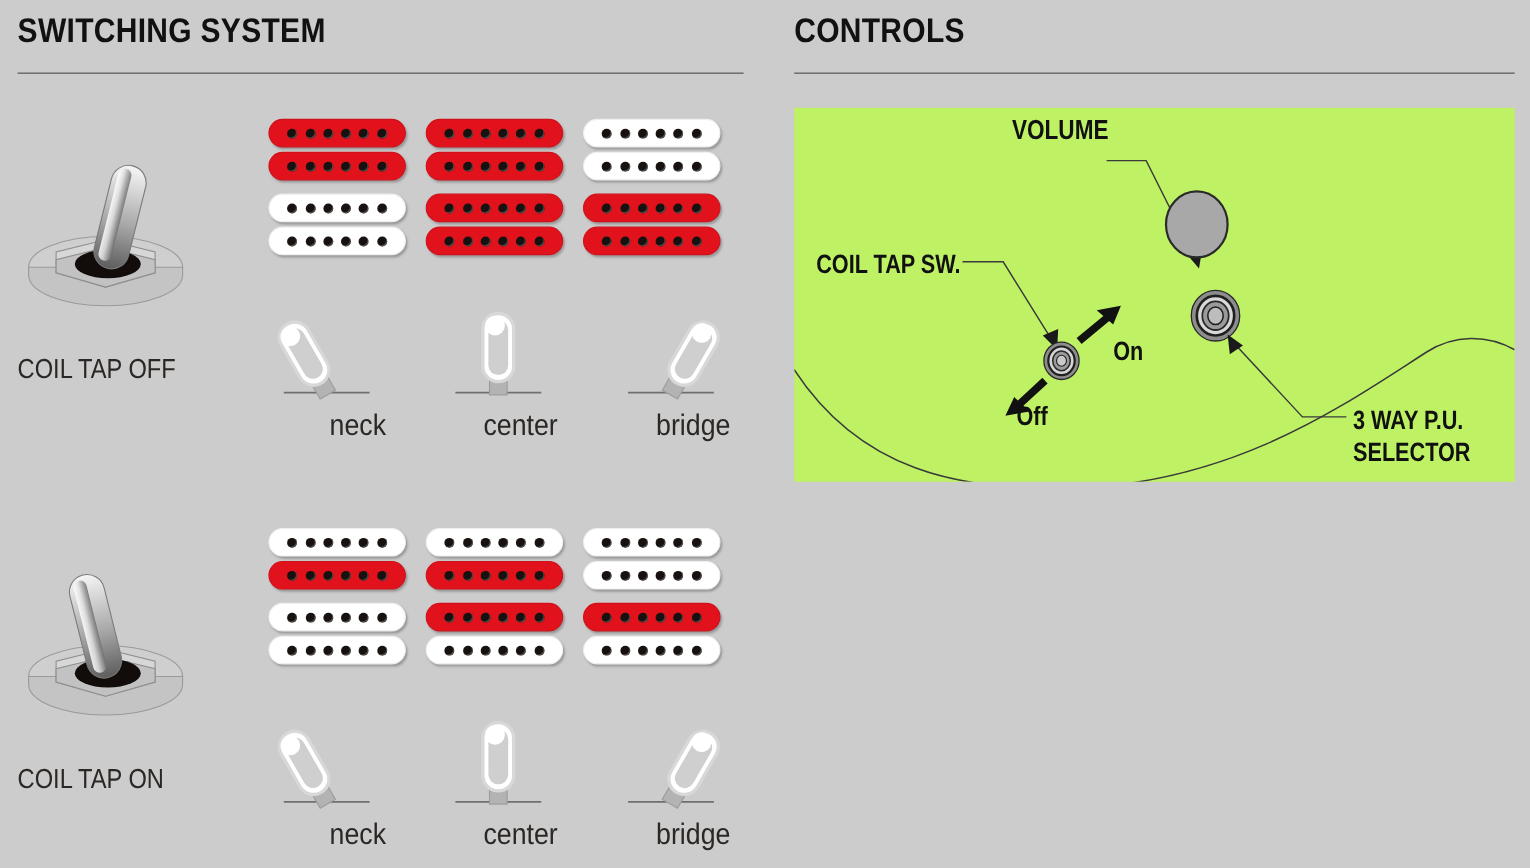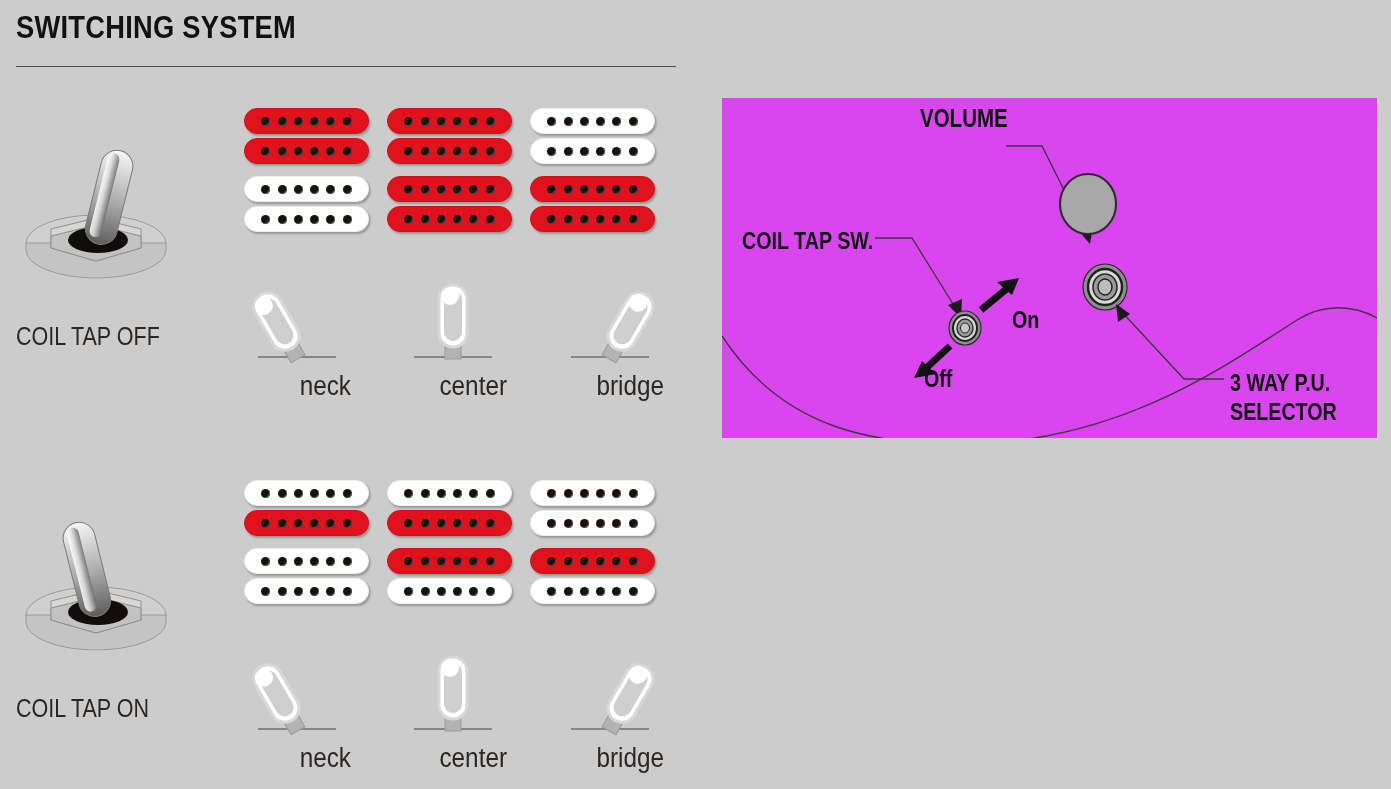--- a/index.html
+++ b/index.html
@@ -61,21 +61,21 @@
   .sel-svg{ display:block; margin:0 auto; }
   .sel-label{
     font-size:27px; color:#2b2724;
     transform:scaleX(0.9);
     margin-top:2px;
   }
 
   
   .panel{
     position:absolute;
-    background:#d946ef;
+    background:#bef264;
     overflow:hidden;
   }
   .ctl-text{
     position:absolute;
     font-weight:bold;
     color:#111;
     transform:scaleX(0.82);
     transform-origin:left center;
     white-space:nowrap;
     line-height:1.06;
@@ -84,20 +84,24 @@
 </head>
 <body>
 
 <div class="page">
 
   <div class="section-head" style="left:16px; top:10px; width:660px;">
     <div class="section-title">SWITCHING SYSTEM</div>
     <div class="rule" style="margin-top:20px; width:660px;"></div>
   </div>
 
+  <div class="section-head" style="left:722px; top:10px; width:655px;">
+    <div class="section-title">CONTROLS</div>
+    <div class="rule" style="margin-top:20px; width:655px;"></div>
+  </div>
 
   <div id="switching-root">
       <div class="toggle-wrap" style="left: 10px; top: 130px;"><svg width="170" height="150" viewBox="0 0 170 150">
     <defs>
       <linearGradient id="lev_right" x1="0" y1="0" x2="1" y2="0">
         <stop offset="0%" stop-color="#ffffff"></stop>
         <stop offset="38%" stop-color="#e2e2e2"></stop>
         <stop offset="100%" stop-color="#6d6d6d"></stop>
       </linearGradient>
       <linearGradient id="levv_right" x1="0" y1="0" x2="0" y2="1">

